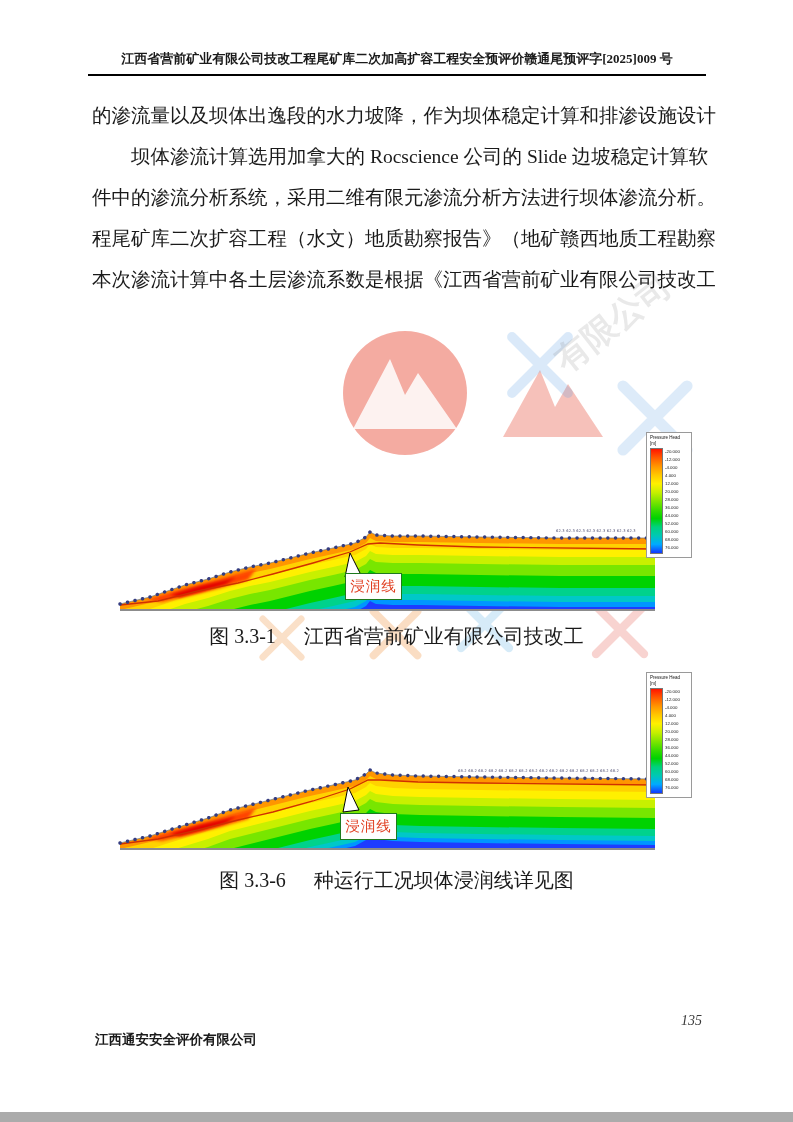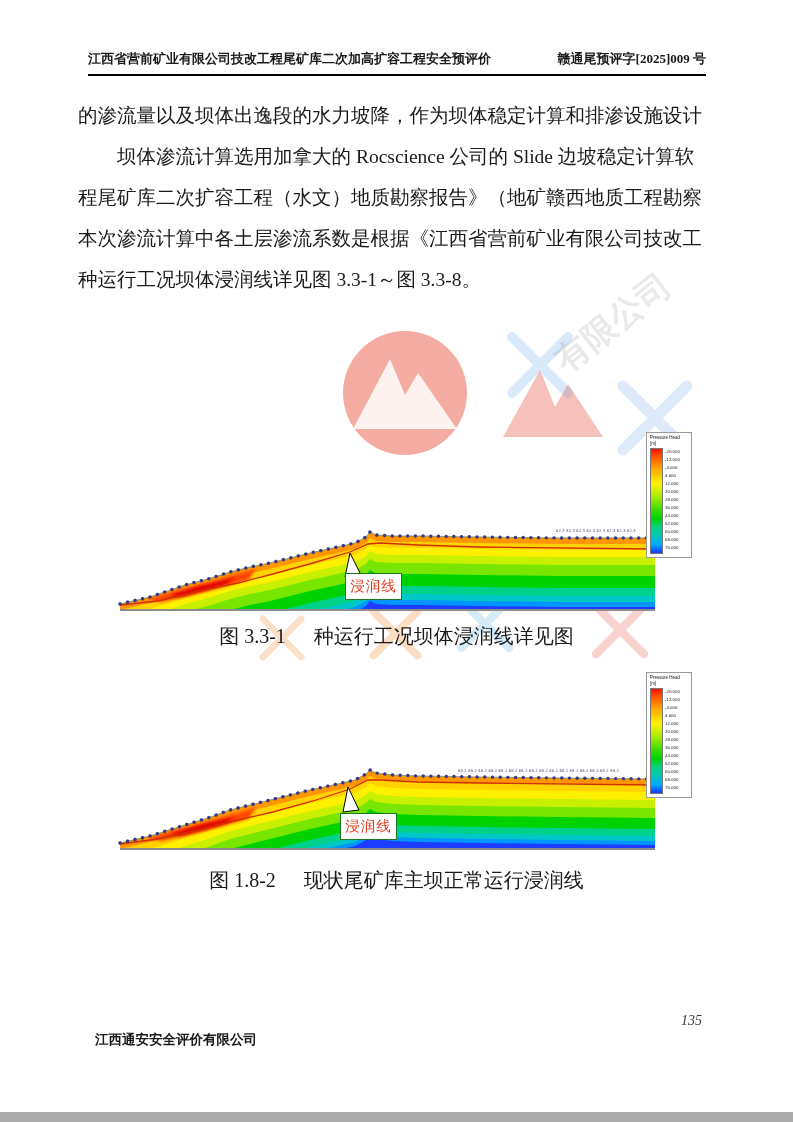--- a/index.html
+++ b/index.html
@@ -1,22 +1,22 @@
 <!DOCTYPE html>
 <html><head>
 <meta charset="utf-8">
 <style>
   html,body{margin:0;padding:0;}
   .page{position:relative;width:793px;height:1122px;background:#ffffff;overflow:hidden;
         font-family:"Liberation Serif","DejaVu Serif",serif;color:#1a1a1a;}
   
-  .hdr{position:absolute;left:88px;top:50px;width:618px;display:flex;justify-content:space-between;
+  .hdr{position:absolute;left:88px;top:50px;width:618px;display:flex;justify-content:center;
        align-items:flex-end;font-weight:bold;font-size:13px;border-bottom:2.5px solid #000;padding-bottom:6px;}
   
-  .body-text{position:absolute;left:78px;top:95px;width:612px;}
+  .body-text{position:absolute;left:92px;top:95px;width:612px;}
   .bline{height:41px;line-height:41px;font-size:19.5px;white-space:nowrap;}
   .bline.ind{padding-left:39px;text-align:right;}
   
   .figure{position:absolute;left:108px;width:584px;}
   .fig1{top:430px;height:188px;}
   .fig2{top:666px;height:194px;}
   .dam{position:absolute;left:10px;top:3px;}
   .mesh{font-family:"DejaVu Sans",sans-serif;font-size:3.6px;fill:#4a4a6e;letter-spacing:.2px;}
   .legend{position:absolute;right:0;width:46px;background:#fff;border:1px solid #9a9a9a;padding:2px 2px 3px 3px;
           font-family:"Liberation Sans","DejaVu Sans",sans-serif;box-sizing:border-box;z-index:5;}
@@ -80,23 +80,23 @@
   <div class="layer">
 
     <div class="hdr">
       <span>江西省营前矿业有限公司技改工程尾矿库二次加高扩容工程安全预评价</span>
       <span>赣通尾预评字[2025]009 号</span>
     </div>
 
     <div class="body-text">
         <div class="bline">的渗流量以及坝体出逸段的水力坡降，作为坝体稳定计算和排渗设施设计</div>
         <div class="bline ind">坝体渗流计算选用加拿大的 Rocscience 公司的 Slide 边坡稳定计算软</div>
+        <div class="bline">件中的渗流分析系统，采用二维有限元渗流分析方法进行坝体渗流分析。</div>
         <div class="bline">程尾矿库二次扩容工程（水文）地质勘察报告》（地矿赣西地质工程勘察</div>
         <div class="bline">本次渗流计算中各土层渗流系数是根据《江西省营前矿业有限公司技改工</div>
-        <div class="bline">种运行工况坝体浸润线详见图 3.3-1～图 3.3-8。</div>
       </div>
 
     <div class="figure fig1">
       <svg id="dam1" class="dam" width="537" height="180" viewBox="0 0 537 180">
         <defs>
           <filter id="wblur" x="-20%" y="-20%" width="140%" height="140%">
             <feGaussianBlur stdDeviation="1.6"></feGaussianBlur>
           </filter>
         </defs>
         <clipPath id="dam1-clip">
@@ -141,21 +141,21 @@
               <div class="lv">52.000</div>
               <div class="lv">60.000</div>
               <div class="lv">68.000</div>
               <div class="lv">76.000</div>
             </div>
         </div>
       </div>
       <div class="phreatic-label">浸润线</div>
     </div>
     <div class="caption cap1">
-      <span class="cno">图 3.3-1</span><span>种运行工况坝体浸润线详见图</span>
+      <span class="cno">图 3.3-1</span><span>江西省营前矿业有限公司技改工</span>
     </div>
 
     <div class="figure fig2">
       <svg id="dam2" class="dam" width="537" height="182" viewBox="0 0 537 182" style="top:4px;">
         <clipPath id="dam2-clip">
             <path d="M2,173 L32,166 L67,155 L90,148 L112,140 L132,135 L152,130 L172,125 L192,120 L215,115 L237,110 L248,104 L252,100 L258,103 L275,105 L302,106 L362,107 L442,108 L537,109 L537,178 L2,178 Z"></path>
           </clipPath>
           <g clip-path="url(#dam2-clip)">
             <path d="M2,173 L32,166 L67,155 L90,148 L112,140 L132,135 L152,130 L172,125 L192,120 L215,115 L237,110 L248,104 L252,100 L258,103 L275,105 L302,106 L362,107 L442,108 L537,109 L537,178 L2,178 Z" fill="#ff9600"></path>
             <path d="M2,179 L32,172 L67,161 L90,154 L112,146 L132,141 L152,136 L172,131 L192,126 L215,121 L237,116 L248,110 L252,106 L258,109 L275,111 L302,112 L362,113 L442,114 L537,115 L537,178 L2,178 Z" fill="#ffd200"></path>
@@ -195,20 +195,20 @@
               <div class="lv">52.000</div>
               <div class="lv">60.000</div>
               <div class="lv">68.000</div>
               <div class="lv">76.000</div>
             </div>
         </div>
       </div>
       <div class="phreatic-label">浸润线</div>
     </div>
     <div class="caption cap2">
-      <span class="cno">图 1.8-2</span><span>现状尾矿库主坝正常运行浸润线</span>
+      <span class="cno">图 3.3-6</span><span>种运行工况坝体浸润线详见图</span>
     </div>
 
     <div class="footer-company">江西通安安全评价有限公司</div>
     <div class="page-number">135</div>
     <div class="bottom-bar"></div>
   </div>
 </div>
 
 </body></html>

